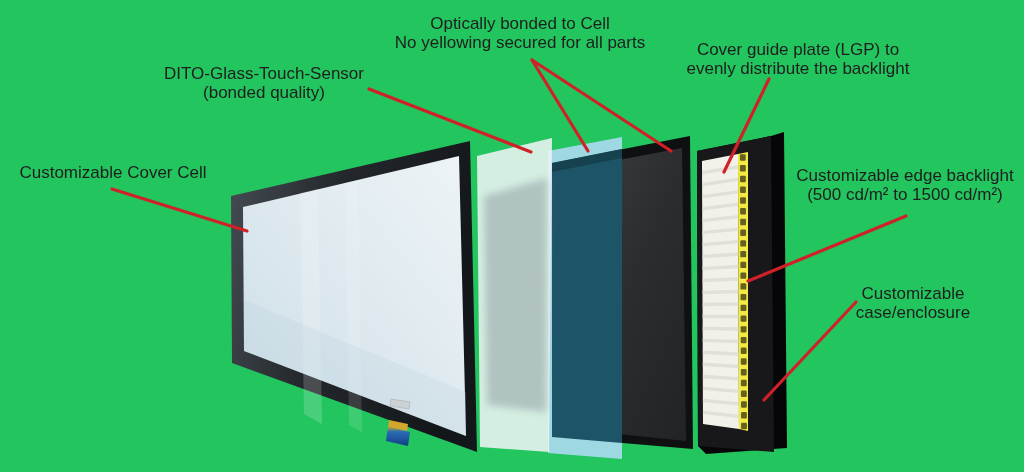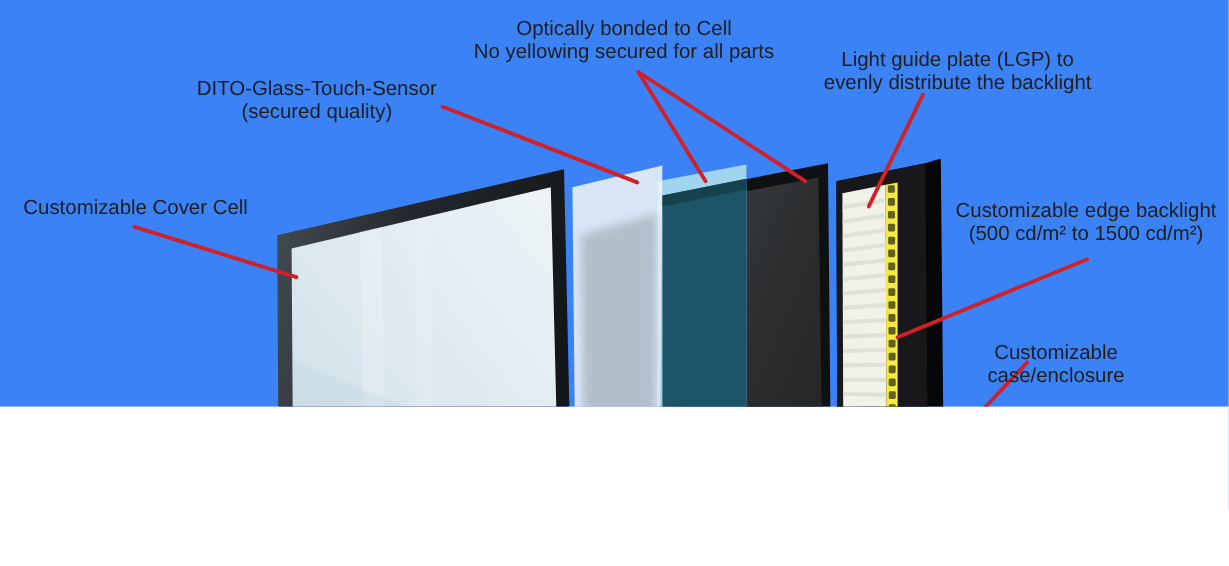--- a/index.html
+++ b/index.html
@@ -1,22 +1,22 @@
 <!DOCTYPE html>
 <html><head>
 <meta charset="utf-8">
 <style>
   html, body {
     margin: 0; padding: 0; background: #ffffff;
     font-family: "Liberation Sans", sans-serif;
   }
   #stage {
     position: relative;
-    width: 1024px; height: 339px;
-    background: #3b82f6;
+    width: 1024px; height: 472px;
+    background: #22c55e;
     overflow: hidden;
     text-decoration: underline;
   }
   #art {
     position: absolute; left: 0; top: 0;
     width: 1024px; height: 472px;
   }
   .callout {
     position: absolute;
     text-align: center;
@@ -155,25 +155,25 @@
       <line x1="769" y1="79" x2="724" y2="172" stroke="#d02128"></line>
       <line x1="906" y1="216" x2="748" y2="281" stroke="#d02128"></line>
       <line x1="856" y1="302" x2="764" y2="400" stroke="#d02128"></line>
     </g>
   </svg>
 
   <div class="callout" style="left:392px; top:14px; width:256px;">Optically bonded to Cell
 No yellowing secured for all parts</div>
 
   <div class="callout" style="left:148px; top:64px; width:232px;">DITO-Glass-Touch-Sensor
-(secured quality)</div>
+(bonded quality)</div>
 
-  <div class="callout" style="left:666px; top:40px; width:264px;">Light guide plate (LGP) to
+  <div class="callout" style="left:666px; top:40px; width:264px;">Cover guide plate (LGP) to
 evenly distribute the backlight</div>
 
   <div class="callout" style="left:2px; top:163px; width:222px;">Customizable Cover Cell</div>
 
   <div class="callout" style="left:783px; top:166px; width:244px;">Customizable edge backlight
 (500 cd/m² to 1500 cd/m²)</div>
 
-  <div class="callout" style="left:794px; top:284px; width:172px;">Customizable
+  <div class="callout" style="left:827px; top:284px; width:172px;">Customizable
 case/enclosure</div>
 </div>
 
 </body></html>

